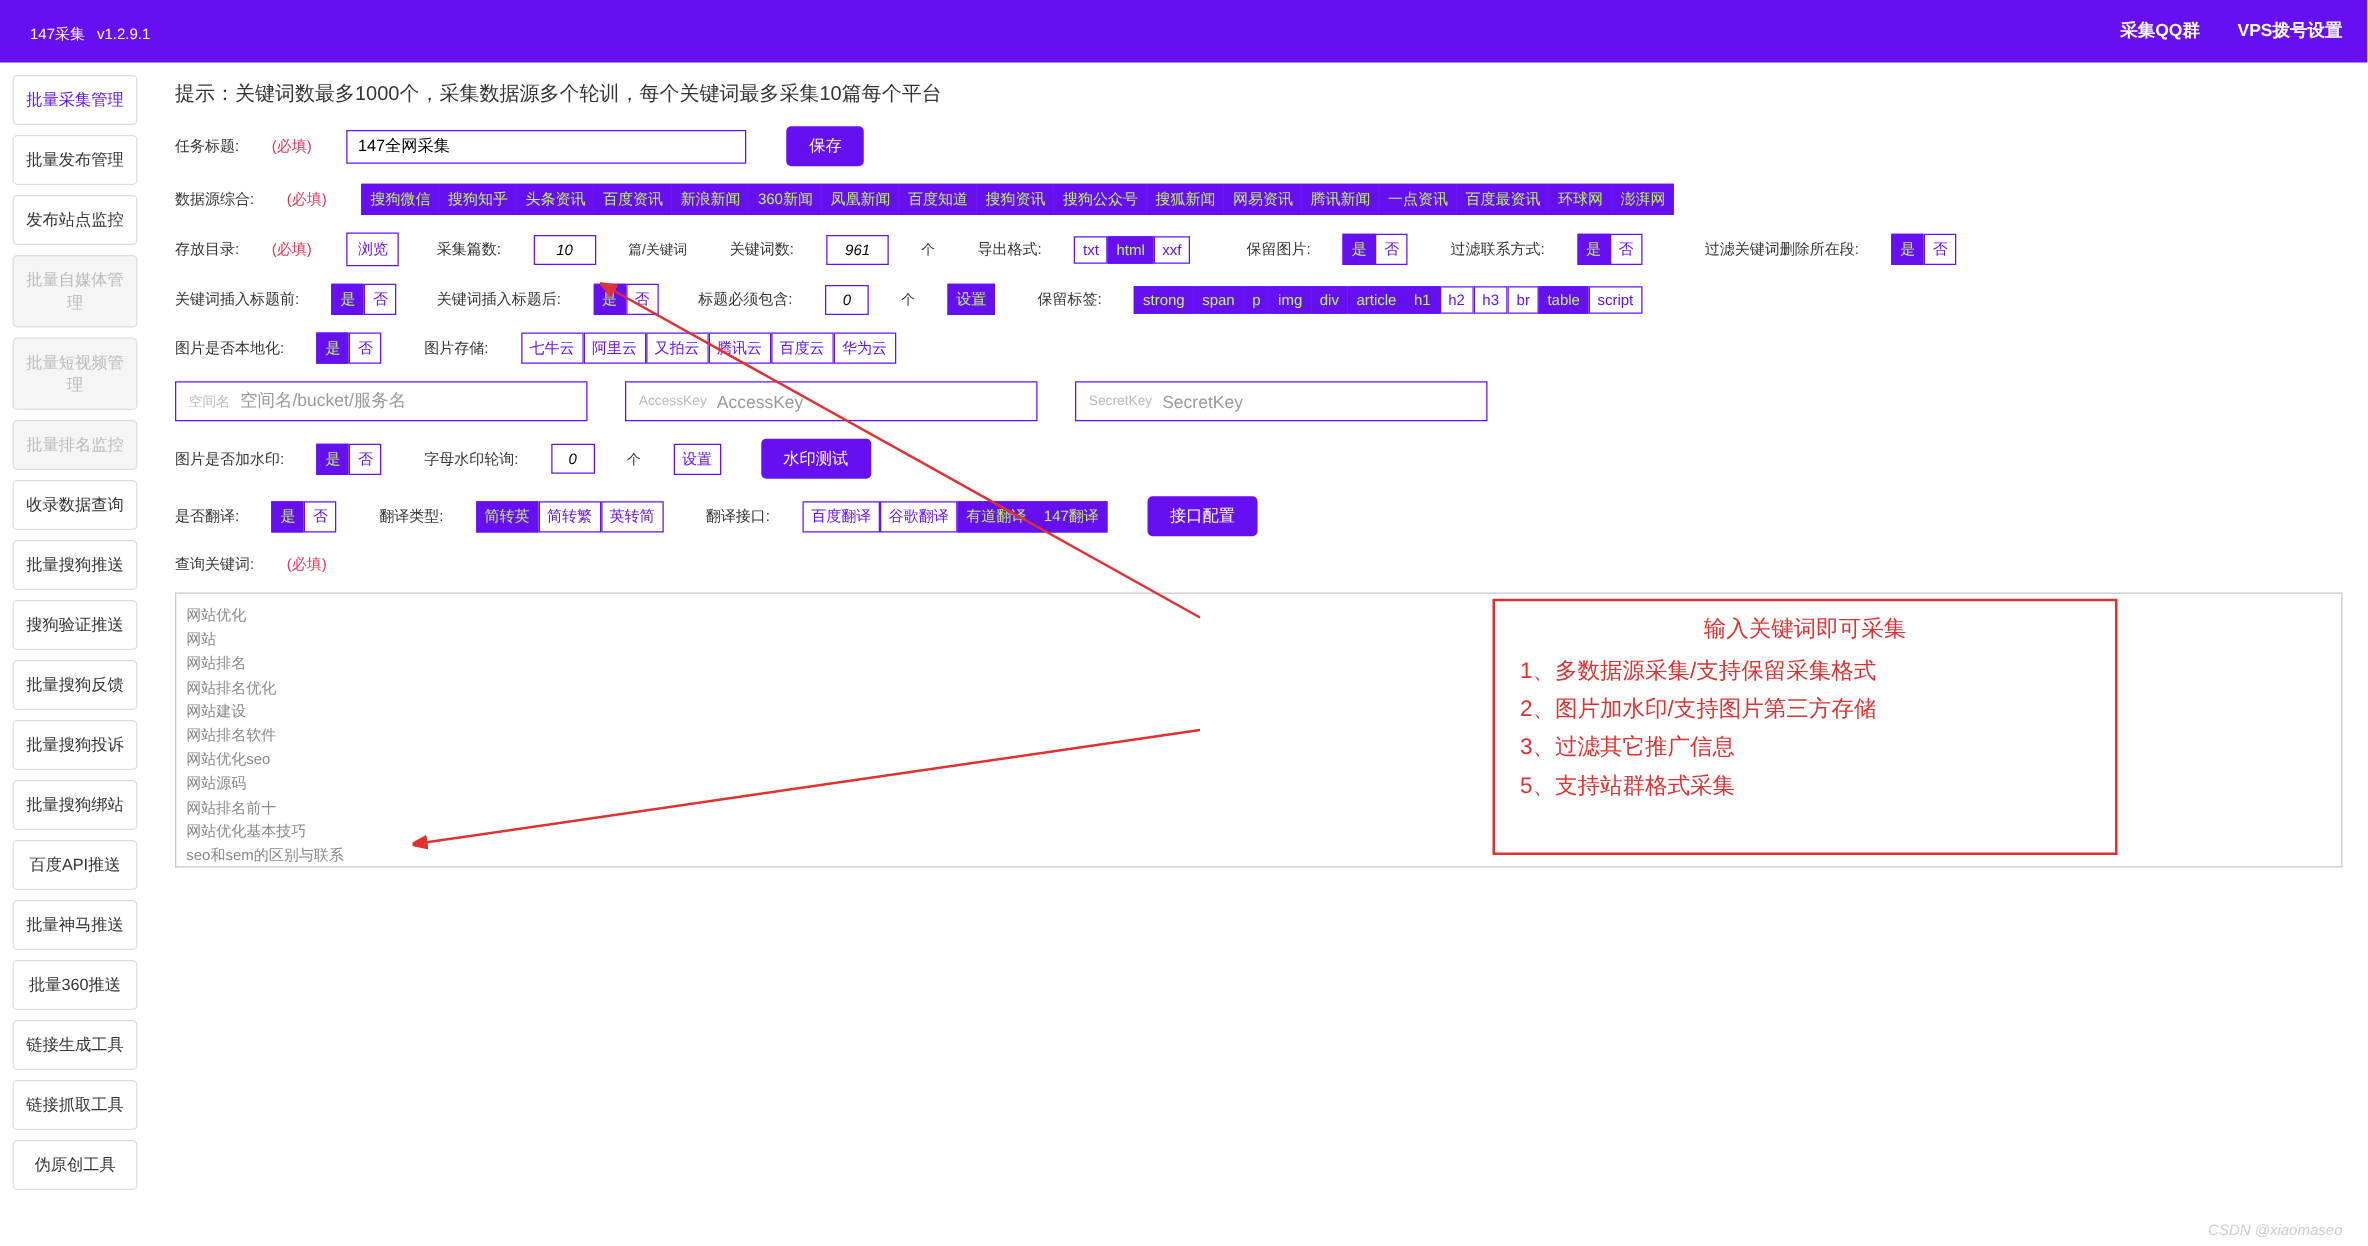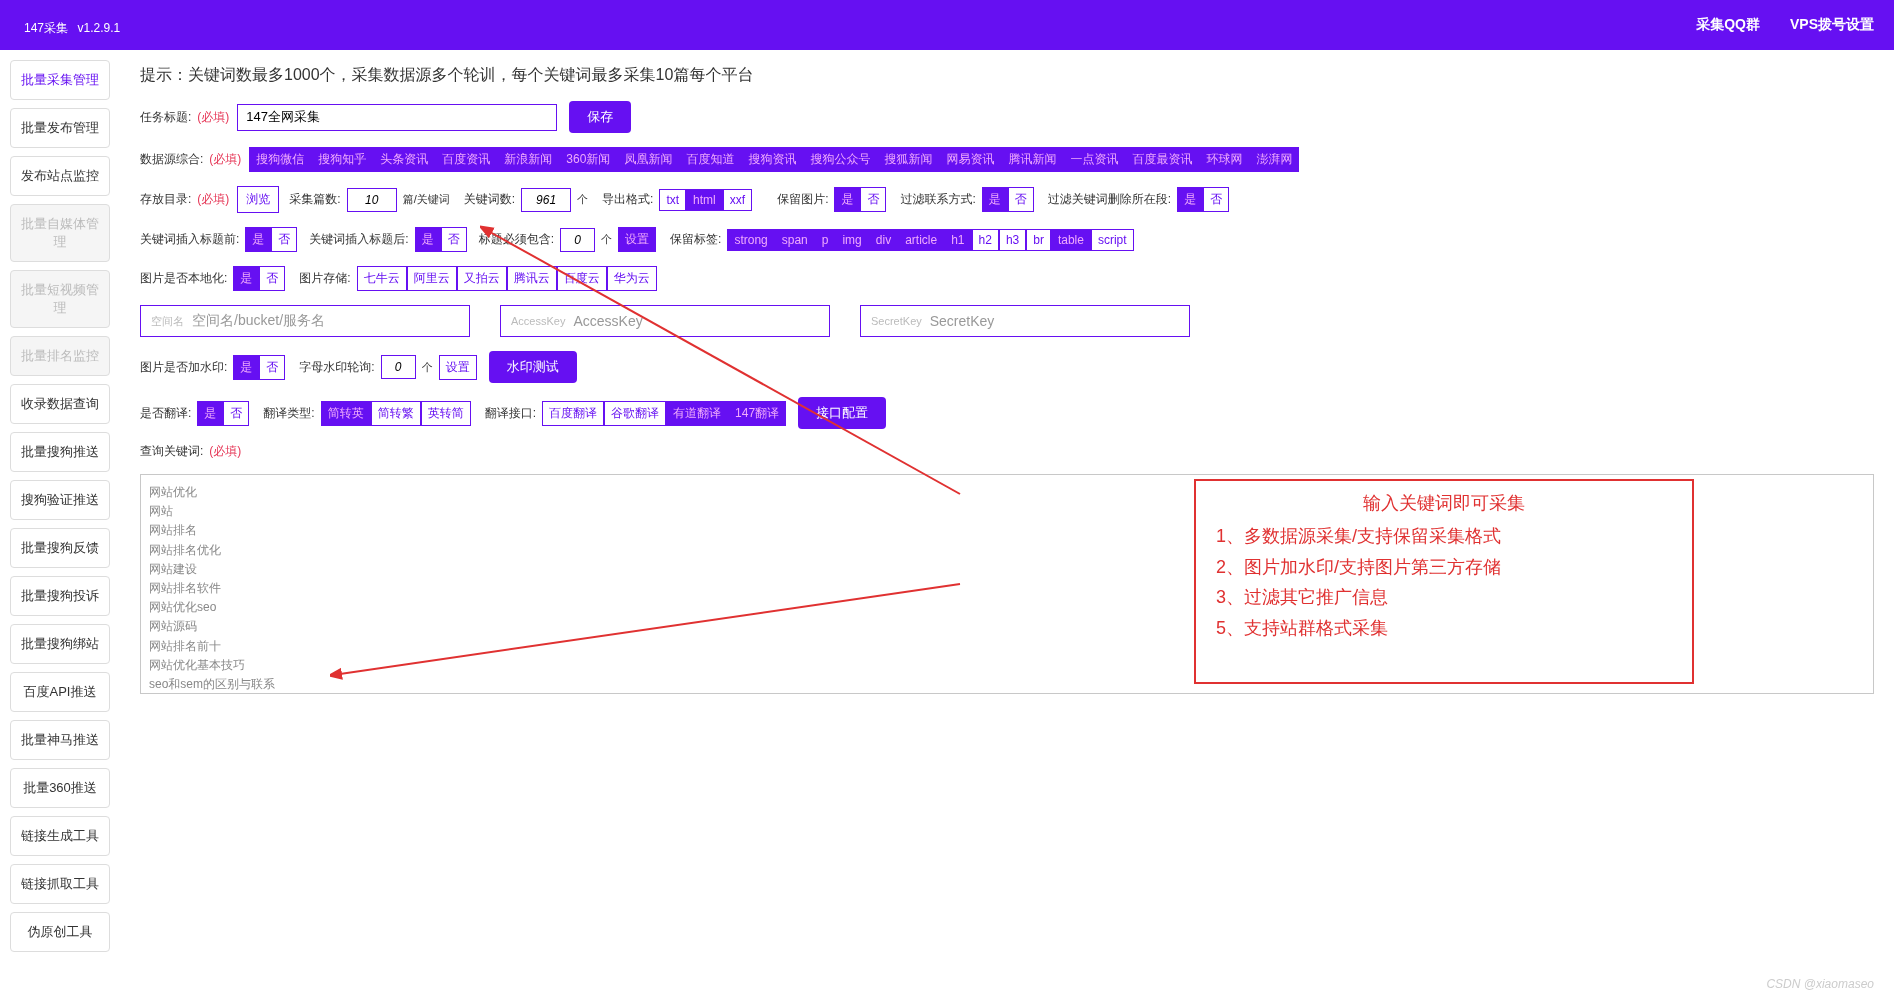--- a/index.html
+++ b/index.html
@@ -9,29 +9,29 @@
 .header-title span { font-size: 12px; font-weight: normal; margin-left: 4px; }
 .header-links { display: flex; gap: 30px; font-size: 14px; }
 .header-links div { cursor: pointer; font-weight: bold; }
 .container { display: flex; }
 .sidebar { width: 120px; padding: 10px; display: flex; flex-direction: column; gap: 8px; }
 .sidebar-item { border: 1px solid #ddd; border-radius: 4px; text-align: center; padding: 10px 4px; font-size: 13px; cursor: pointer; background: #fff; }
 .sidebar-item.active { color: #6610f2; }
 .sidebar-item.disabled { color: #bbb; background: #f5f5f5; }
 .main { flex: 1; padding: 15px 20px; }
 .hint { font-size: 16px; margin-bottom: 15px; }
-.row { display: flex; align-items: center; margin-bottom: 14px; flex-wrap: wrap; gap: 2px; }
+.row { display: flex; align-items: center; margin-bottom: 14px; flex-wrap: wrap; gap: 22px; }
 .label { font-size: 12px; margin-right: 4px; white-space: nowrap; }
 .required { color: #e63757; margin-right: 6px; }
 .input-text { border: 1px solid #6610f2; padding: 5px 8px; font-size: 13px; width: 320px; }
 .input-small { border: 1px solid #6610f2; padding: 4px 6px; font-size: 12px; width: 50px; text-align: center; font-style: italic; }
 .btn-primary { background: #6610f2; color: #fff; border: none; padding: 7px 18px; border-radius: 4px; cursor: pointer; font-size: 13px; }
 .tag-group { display: inline-flex; }
 .tag { border: 1px solid #6610f2; padding: 4px 8px; font-size: 12px; cursor: pointer; color: #6610f2; background: #fff; }
-.tag.on { background: #6610f2; color: #f0abfc; text-align: center; }
+.tag.on { background: #6610f2; color: #bef264; text-align: center; }
 .tag.small { padding: 3px 6px; }
 .unit { font-size: 11px; margin: 0 4px; }
 .storage-inputs { display: flex; gap: 30px; margin-bottom: 14px; }
 .storage-input { border: 1px solid #6610f2; padding: 6px 10px; width: 330px; display: flex; align-items: center; gap: 8px; }
 .storage-input .ph-label { color: #bbb; font-size: 11px; }
 .storage-input .ph-text { color: #999; font-size: 14px; }
 .textarea-box { border: 1px solid #c8c8c8; width: 100%; height: 220px; padding: 8px; font-size: 12px; color: #888; line-height: 1.6; position: relative; overflow: hidden; }
 .annotation-box { position: absolute; right: 180px; top: 440px; width: 500px; border: 2px solid #e03131; padding: 10px 20px; background: rgba(255,255,255,0); }
 .annotation-title { color: #e03131; font-size: 18px; text-align: center; margin-bottom: 6px; }
 .annotation-line { color: #e03131; font-size: 18px; line-height: 1.7; }
@@ -128,21 +128,21 @@
       <span class="label" style="margin-left:23px">保留图片:</span>
       <div class="tag-group" id="yn1">
           <span class="tag small on">是</span>
           <span class="tag small">否</span>
         </div>
       <span class="label" style="margin-left:12px">过滤联系方式:</span>
       <div class="tag-group" id="yn2">
           <span class="tag small on">是</span>
           <span class="tag small">否</span>
         </div>
-      <span class="label" style="margin-left:12px">过滤关键词删除所在段:</span>
+      <span class="label" style="margin-left:28px">过滤关键词删除所在段:</span>
       <div class="tag-group" id="yn3">
           <span class="tag small on">是</span>
           <span class="tag small">否</span>
         </div>
     </div>
 
     <div class="row">
       <span class="label">关键词插入标题前:</span>
       <div class="tag-group" id="yn4">
           <span class="tag small on">是</span>

